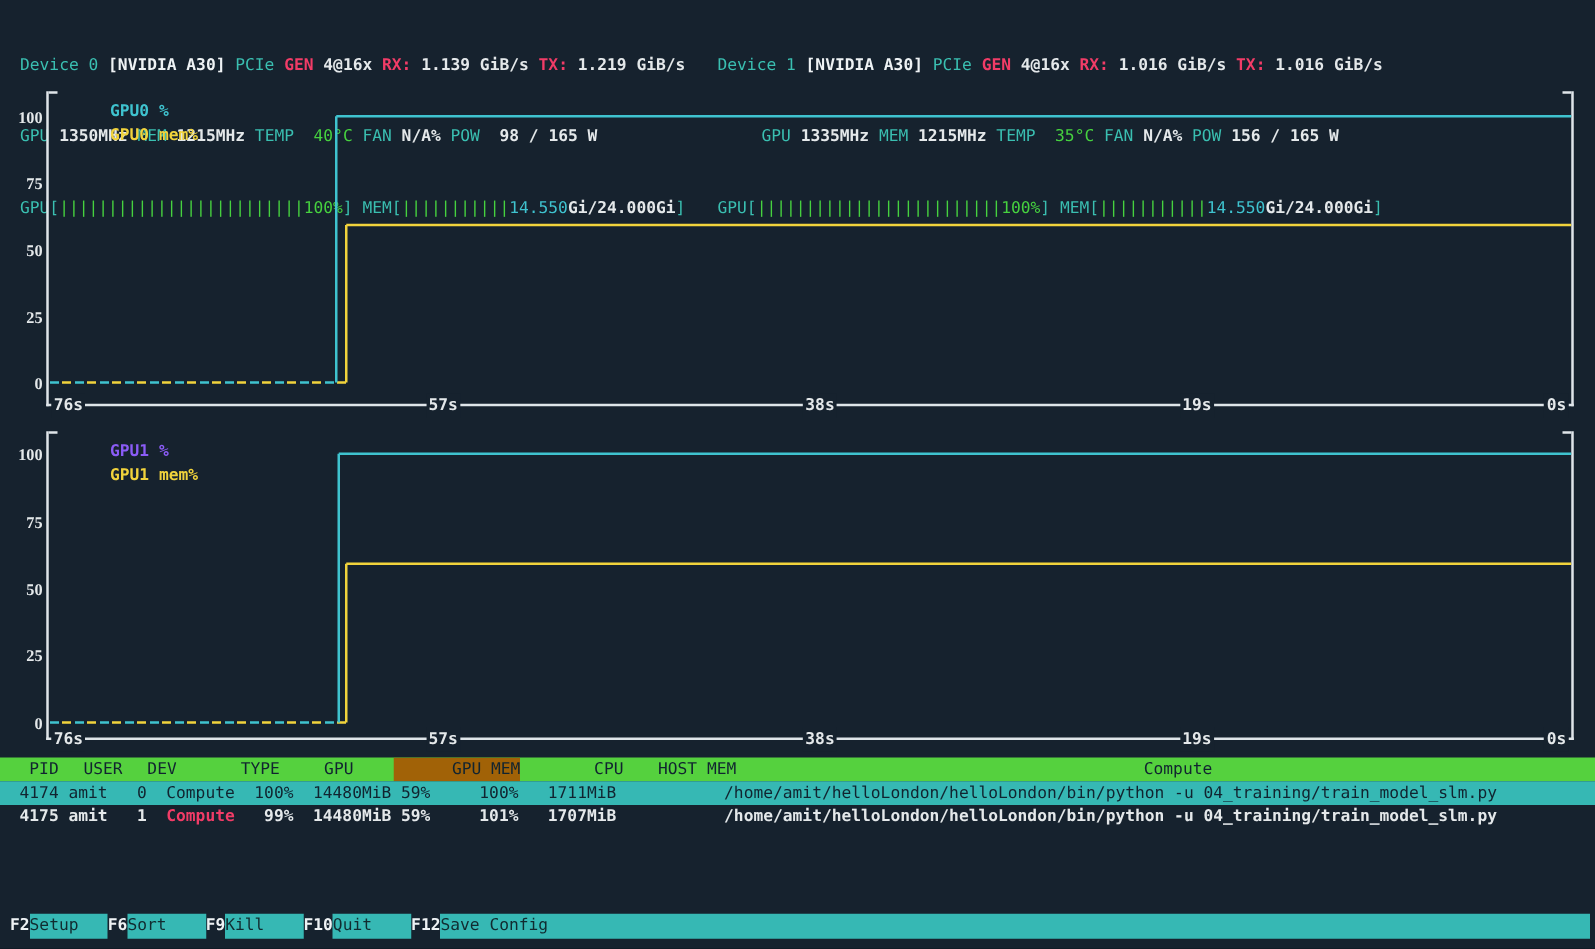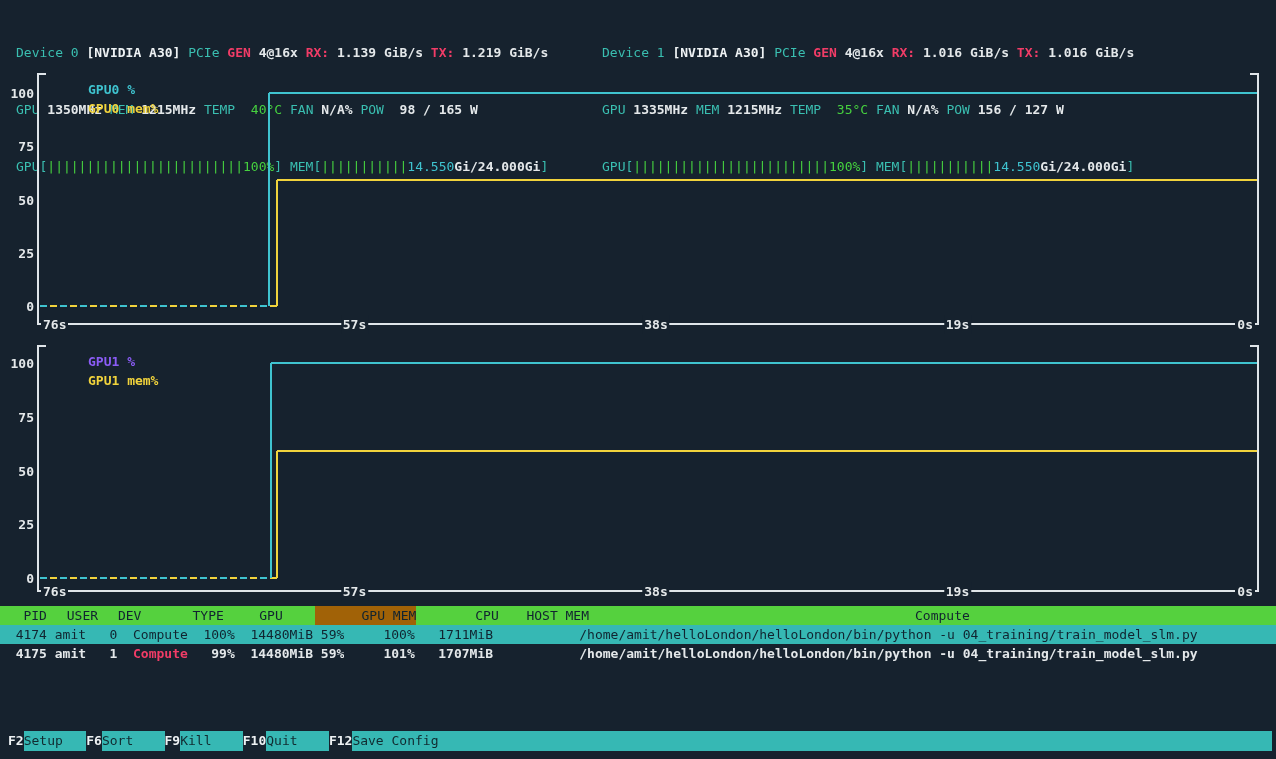--- a/index.html
+++ b/index.html
@@ -3,39 +3,39 @@
 <meta charset="utf-8">
 <style>
   html,body{margin:0;padding:0;background:#0d141c;}
   .screen{
     position:relative; width:1276px; height:759px; overflow:hidden;
     background:#16222e;
     font-family:"DejaVu Sans Mono", monospace;
     font-size:13px; line-height:19px; color:#e4e8ea;
   }
   .hdr-col{position:absolute; top:5px; white-space:pre;}
-  #dev0{left:16px;} #dev1{left:602px;}
+  #dev0{left:16px;} #dev1{left:574px;text-align:center;}
   .hdr-line{height:19px; white-space:pre;}
   .c-teal{color:#3abfb1;}
   .c-white{color:#e4e8ea; font-weight:700;}
   .c-whiteb{color:#eef2f4; font-weight:700;}
   .c-red{color:#f13c67; font-weight:700;}
   .c-green{color:#46d13f;}
   .c-cyan{color:#3fc3cf;}
 
   .chart{position:absolute; left:37px; width:1222px;
          border-left:2px solid #dfe5e9; border-right:2px solid #dfe5e9; border-bottom:2px solid #dfe5e9;
          box-sizing:border-box;}
   #chart0{top:73px; height:252px;}
   #chart1{top:345px; height:247px;}
   .chart .nub{position:absolute; top:0; width:7px; height:2px; background:#dfe5e9;}
   .chart .nub.l{left:0;} .chart .nub.r{right:0;}
   .legend{position:absolute; left:5px; top:7px;}
   .legend-item{height:19px; white-space:pre; font-weight:700;margin-left:44px;}
-  .ytick{position:absolute; left:-39px; width:34px; text-align:right; font-weight:700; color:#e4e8ea; height:19px;}
+  .ytick{position:absolute; left:-39px; width:34px; text-align:right; font-weight:700; color:#e4e8ea; height:19px;font-family:Liberation Serif, serif;}
   .xtick{position:absolute; bottom:-11px; height:19px; background:#16222e; padding:0 2px; font-weight:700; color:#e4e8ea; white-space:pre;}
   .seg{position:absolute;}
   .dashline{position:absolute; height:2px;
     background:repeating-linear-gradient(90deg,#3fc3cf 0 7px,transparent 7px 10px,#f1d33c 10px 17px,transparent 17px 20px);}
 
   .ptable{position:absolute; left:0; top:606px; width:1276px;}
   .prow{display:grid; grid-template-columns:6ch 5ch 4ch 9ch 6ch 10ch 4ch 9ch 10ch minmax(0,1fr);
         height:19px; align-items:center; white-space:pre; overflow:hidden;}
   .prow>span{display:block; white-space:pre; overflow:hidden;}
   .al-r{text-align:right;} .al-l{text-align:center; padding-left:1ch;}
@@ -58,21 +58,21 @@
 <div class="screen">
 
   <div class="hdr-col" id="dev0">
     <div class="hdr-line"><span class="c-teal">Device 0 </span><span class="c-whiteb">[NVIDIA A30] </span><span class="c-teal">PCIe </span><span class="c-red">GEN </span><span class="c-white">4@16x </span><span class="c-red">RX: </span><span class="c-white">1.139 GiB/s </span><span class="c-red">TX: </span><span class="c-white">1.219 GiB/s</span></div>
     <div class="hdr-line"><span class="c-teal">GPU </span><span class="c-white">1350MHz </span><span class="c-teal">MEM </span><span class="c-white">1215MHz </span><span class="c-teal">TEMP  </span><span class="c-green">40°C </span><span class="c-teal">FAN </span><span class="c-white">N/A% </span><span class="c-teal">POW </span><span class="c-white"> 98 / 165 W</span></div>
     <div class="hdr-line"><span class="c-teal">GPU[</span><span class="c-green">|||||||||||||||||||||||||</span><span class="c-green">100%</span><span class="c-teal">]</span><span class="c-white"> </span><span class="c-teal">MEM[</span><span class="c-green">|||||||||||</span><span class="c-cyan">14.550</span><span class="c-white">Gi/24.000Gi</span><span class="c-teal">]</span></div>
   </div>
 
   <div class="hdr-col" id="dev1">
     <div class="hdr-line"><span class="c-teal">Device 1 </span><span class="c-whiteb">[NVIDIA A30] </span><span class="c-teal">PCIe </span><span class="c-red">GEN </span><span class="c-white">4@16x </span><span class="c-red">RX: </span><span class="c-white">1.016 GiB/s </span><span class="c-red">TX: </span><span class="c-white">1.016 GiB/s</span></div>
-    <div class="hdr-line"><span class="c-teal">GPU </span><span class="c-white">1335MHz </span><span class="c-teal">MEM </span><span class="c-white">1215MHz </span><span class="c-teal">TEMP  </span><span class="c-green">35°C </span><span class="c-teal">FAN </span><span class="c-white">N/A% </span><span class="c-teal">POW </span><span class="c-white">156 / 127 W</span></div>
+    <div class="hdr-line"><span class="c-teal">GPU </span><span class="c-white">1335MHz </span><span class="c-teal">MEM </span><span class="c-white">1215MHz </span><span class="c-teal">TEMP  </span><span class="c-green">35°C </span><span class="c-teal">FAN </span><span class="c-white">N/A% </span><span class="c-teal">POW </span><span class="c-white">156 / 165 W</span></div>
     <div class="hdr-line"><span class="c-teal">GPU[</span><span class="c-green">|||||||||||||||||||||||||</span><span class="c-green">100%</span><span class="c-teal">]</span><span class="c-white"> </span><span class="c-teal">MEM[</span><span class="c-green">|||||||||||</span><span class="c-cyan">14.550</span><span class="c-white">Gi/24.000Gi</span><span class="c-teal">]</span></div>
   </div>
 
   <div class="chart" id="chart0">
     <div class="nub l"></div>
     <div class="nub r"></div>
   <div class="legend">
         <div class="legend-item" style="color: rgb(63, 195, 207);">GPU0 %</div>
         <div class="legend-item" style="color: rgb(241, 211, 60);">GPU0 mem%</div>
       </div>

